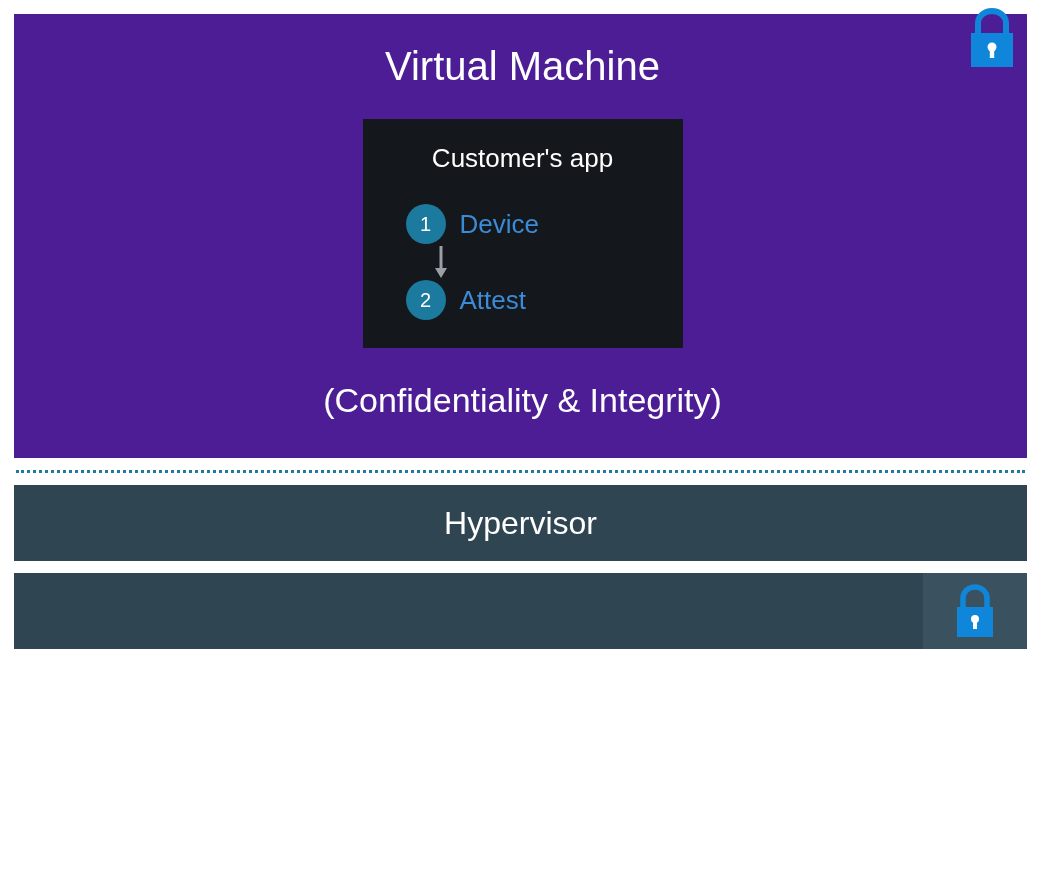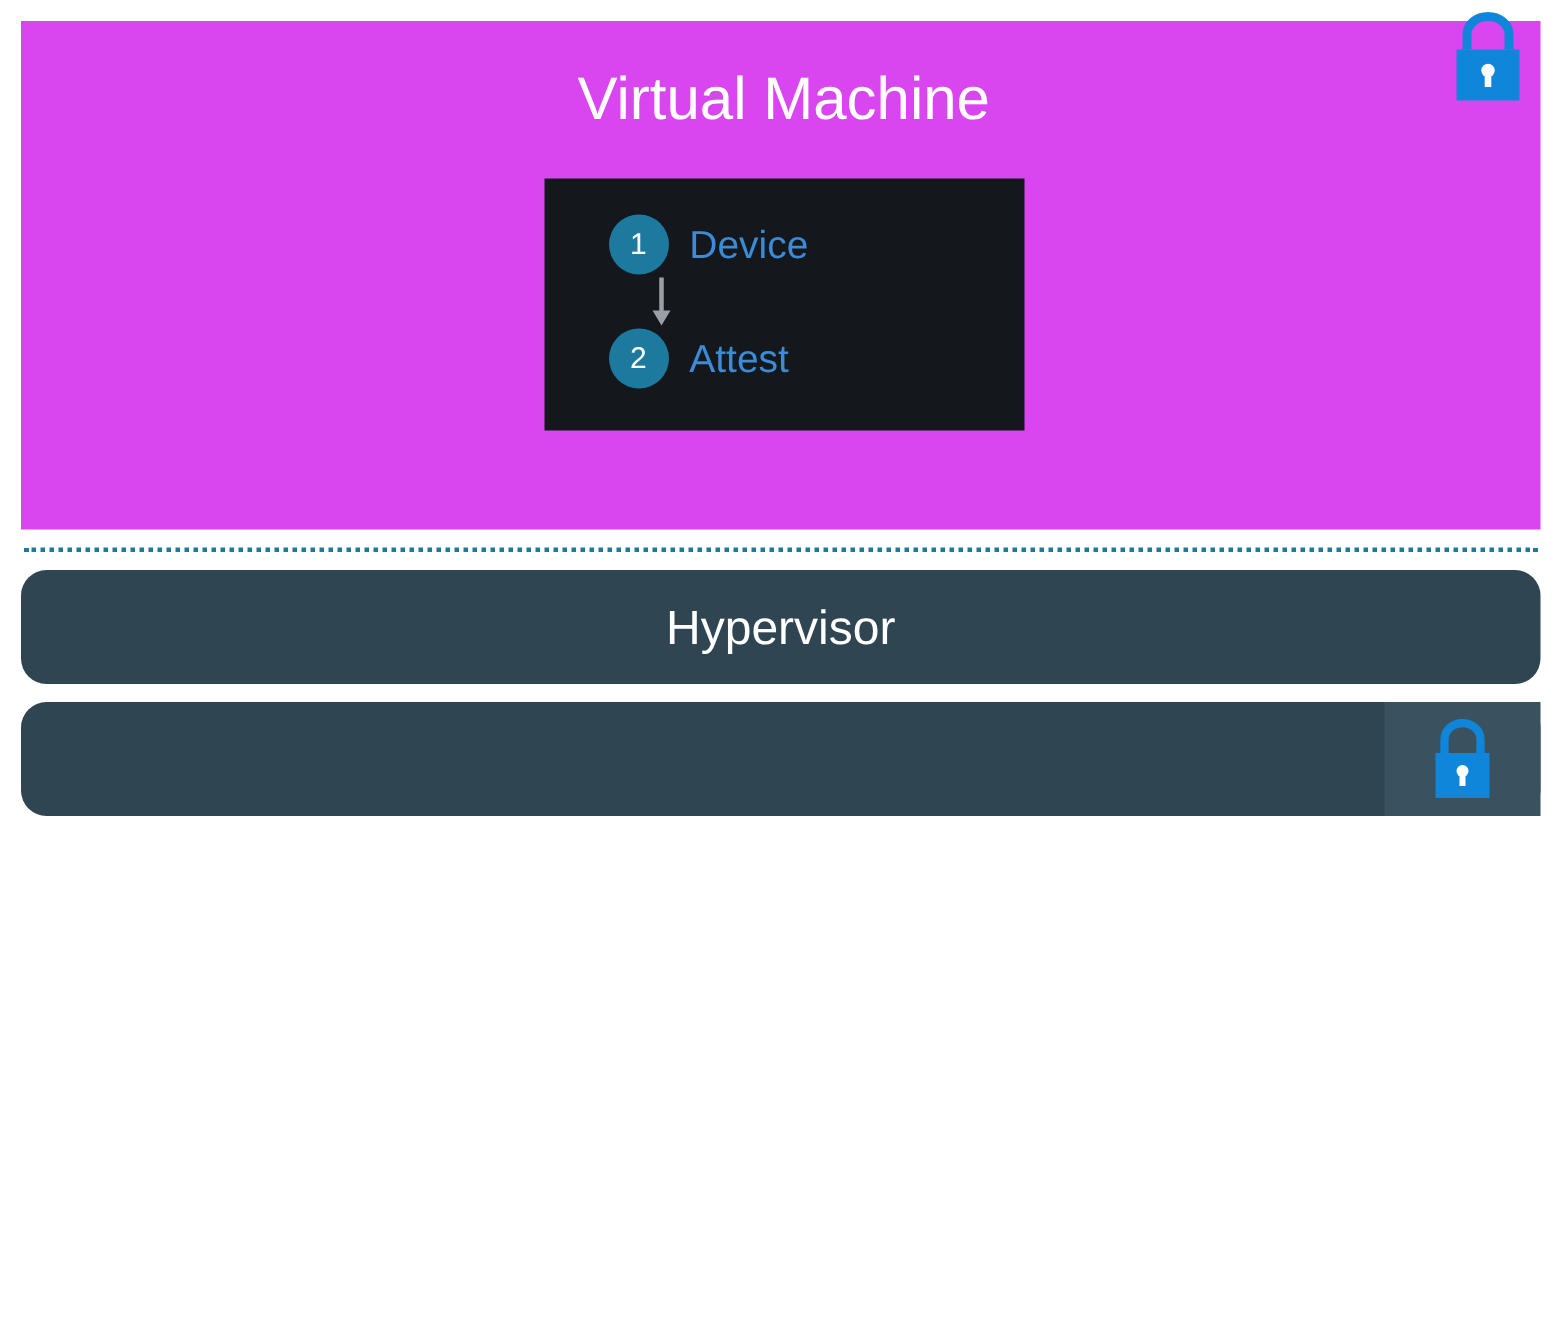--- a/index.html
+++ b/index.html
@@ -9,21 +9,21 @@
     background: #ffffff;
     font-family: "Segoe UI", -apple-system, sans-serif;
     padding: 14px;
     position: relative;
   }
   .diagram-wrap {
     position: relative;
     width: 100%;
   }
   .vm-box {
-    background: #d946ef;
+    background: #4c1d95;
     color: #ffffff;
     position: relative;
     padding: 30px 36px 36px 40px;
     margin-bottom: 12px;
   }
   .vm-title {
     text-align: center;
     font-size: 40px;
     font-weight: 300;
     margin-bottom: 30px;
@@ -97,21 +97,20 @@
     text-align: left;
     font-size: 32px;
     font-weight: 300;
     padding: 16px 0;
     margin-bottom: 12px;
     position: relative;
     display: flex;
     align-items: center;
     justify-content: center;
     height: 76px;
-    border-radius: 17px;
   }
   .hw-lock-region {
     position: absolute;
     right: 0;
     top: 0;
     bottom: 0;
     width: 104px;
     background: #3a5260;
     display: flex;
     align-items: center;
@@ -128,39 +127,41 @@
       <svg width="58" height="62" viewBox="0 0 58 62">
         <path d="M15 26 V16 a14 12 0 0 1 28 0 V26" fill="none" stroke="#0f86d9" stroke-width="6"></path>
         <rect x="8" y="26" width="42" height="34" fill="#0f86d9"></rect>
         <circle cx="29" cy="40" r="4.5" fill="#ffffff"></circle>
         <rect x="26.8" y="40" width="4.4" height="11" fill="#ffffff"></rect>
       </svg>
     </div>
     <div class="vm-title">Virtual Machine</div>
 
     <div class="app-box">
+      <div class="app-title">Customer's app</div>
       <div class="steps">
         <div class="step-row">
           <div class="step-num">1</div>
           <div class="step-label">Device</div>
         </div>
         <div class="arrow-cell">
           <svg class="arrow-svg" width="14" height="36" viewBox="0 0 14 36">
             <line x1="7" y1="2" x2="7" y2="26" stroke="#9aa0a6" stroke-width="3"></line>
             <polygon points="1,24 13,24 7,34" fill="#9aa0a6"></polygon>
           </svg>
         </div>
         <div class="step-row">
           <div class="step-num">2</div>
           <div class="step-label">Attest</div>
         </div>
       </div>
     </div>
 
     <div class="enc-text">
+      <div>(Confidentiality &amp; Integrity)</div>
     </div>
   </div>
 
   <hr class="dotted-sep">
 
   <div class="layer-box">
     <span>Hypervisor</span>
   </div>
 
 

